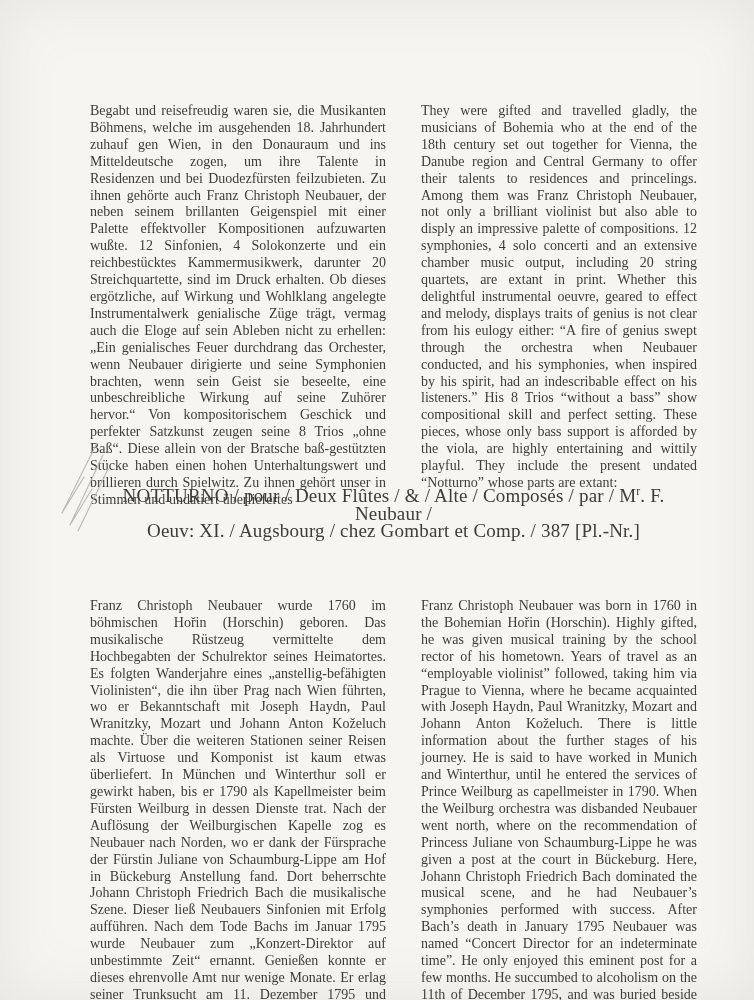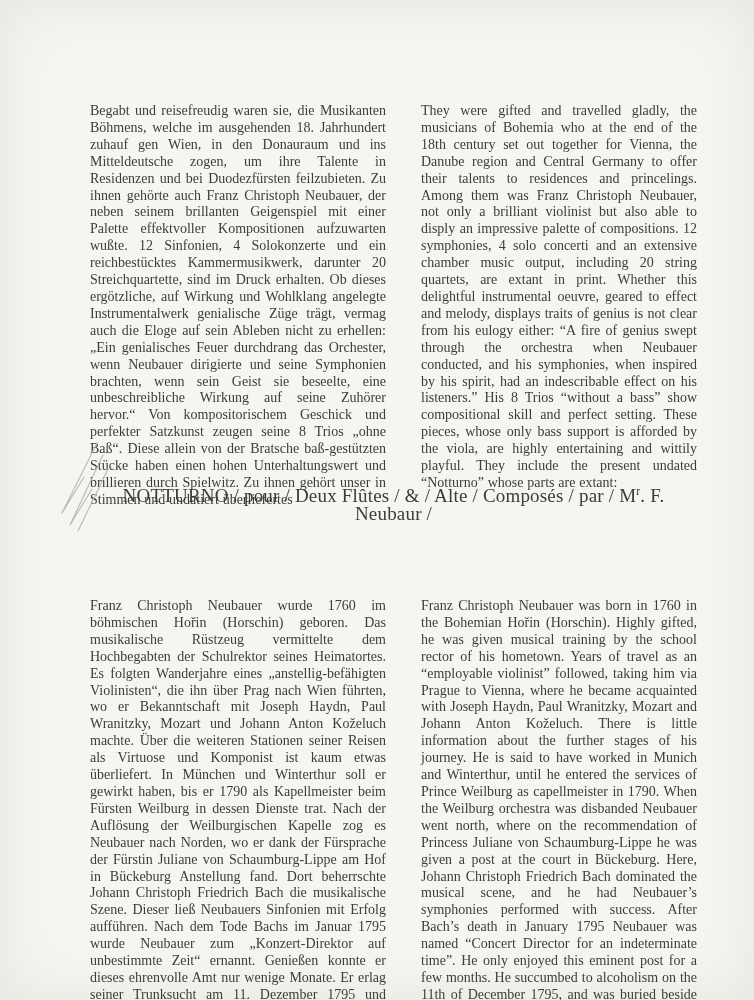--- a/index.html
+++ b/index.html
@@ -58,20 +58,21 @@
 <body>
 
 <div id="page">
 
   <div class="col col-left top-row" lang="de"><span>Begabt und reisefreudig waren sie, die Musikanten Böhmens, welche im ausgehenden 18. Jahrhundert zuhauf gen Wien, in den Donauraum und ins Mitteldeutsche zogen, um ihre Talente in Residenzen und bei Duodezfürsten feilzubieten. Zu ihnen gehörte auch Franz Christoph Neubauer, der neben seinem brillanten Geigenspiel mit einer Palette effektvoller Kompositionen aufzuwarten wußte. 12 Sinfonien, 4 Solokonzerte und ein reichbestücktes Kammermusikwerk, darunter 20 Streichquartette, sind im Druck erhalten. Ob dieses ergötzliche, auf Wirkung und Wohlklang angelegte Instrumentalwerk genialische Züge trägt, vermag auch die Eloge auf sein Ableben nicht zu erhellen: </span><span class="it">„Ein genialisches Feuer durchdrang das Orchester, wenn Neubauer dirigierte und seine Symphonien brachten, wenn sein Geist sie beseelte, eine unbeschreibliche Wirkung auf seine Zuhörer hervor.“</span><span> Von kompositorischem Geschick und perfekter Satzkunst zeugen seine 8 Trios „ohne Baß“. Diese allein von der Bratsche baß-gestützten Stücke haben einen hohen Unterhaltungswert und brillieren durch Spielwitz. Zu ihnen gehört unser in Stimmen und undatiert überliefertes</span></div>
 
   <div class="col col-right top-row" lang="en"><span>They were gifted and travelled gladly, the musicians of Bohemia who at the end of the 18th century set out together for Vienna, the Danube region and Central Germany to offer their talents to residences and princelings. Among them was Franz Christoph Neubauer, not only a brilliant violinist but also able to disply an impressive palette of compositions. 12 symphonies, 4 solo concerti and an extensive chamber music output, including 20 string quartets, are extant in print. Whether this delightful instrumental oeuvre, geared to effect and melody, displays traits of genius is not clear from his eulogy either: </span><span class="it">“A fire of genius swept through the orchestra when Neubauer conducted, and his symphonies, when inspired by his spirit, had an indescribable effect on his listeners.”</span><span> His 8 Trios “without a bass” show compositional skill and perfect setting. These pieces, whose only bass support is afforded by the viola, are highly entertaining and wittily playful. They include the present undated </span><span class="it">“Notturno”</span><span> whose parts are extant:</span></div>
 
   <div id="title-block">
     <div><span>NOTTURNO / </span><span class="it">pour</span><span> / </span><span class="it">Deux Flûtes</span><span> / </span><span class="it">&amp;</span><span> / </span><span class="it">Alte</span><span> / </span><span class="it">Composés</span><span> / </span><span class="it">par</span><span> / M</span><sup>r</sup><span>. F. Neubaur /</span></div>
+    <div><span class="it">Oeuv: XI. / Augsbourg / chez Gombart et Comp. / 387 </span><span>[Pl.-Nr.]</span></div>
   </div>
 
   <div class="col col-left bottom-row" lang="de"><span>Franz Christoph Neubauer wurde 1760 im böhmischen Hořin (Horschin) geboren. Das musikalische Rüstzeug vermittelte dem Hochbegabten der Schulrektor seines Heimatortes. Es folgten Wanderjahre eines </span><span class="it">„anstellig-befähigten Violinisten“</span><span>, die ihn über Prag nach Wien führten, wo er Bekanntschaft mit Joseph Haydn, Paul Wranitzky, Mozart und Johann Anton Koželuch machte. Über die weiteren Stationen seiner Reisen als Virtuose und Komponist ist kaum etwas überliefert. In München und Winterthur soll er gewirkt haben, bis er 1790 als Kapellmeister beim Fürsten Weilburg in dessen Dienste trat. Nach der Auflösung der Weilburgischen Kapelle zog es Neubauer nach Norden, wo er dank der Fürsprache der Fürstin Juliane von Schaumburg-Lippe am Hof in Bückeburg Anstellung fand. Dort beherrschte Johann Christoph Friedrich Bach die musikalische Szene. Dieser ließ Neubauers Sinfonien mit Erfolg aufführen. Nach dem Tode Bachs im Januar 1795 wurde Neubauer zum „Konzert-Direktor auf unbestimmte Zeit“ ernannt. Genießen konnte er dieses ehrenvolle Amt nur wenige Monate. Er erlag seiner Trunksucht am 11. Dezember 1795 und wurde an der Seite Bachs begraben.</span></div>
 
   <div class="col col-right bottom-row" lang="en"><span>Franz Christoph Neubauer was born in 1760 in the Bohemian Hořin (Horschin). Highly gifted, he was given musical training by the school rector of his hometown. Years of travel as an </span><span class="it">“employable violinist”</span><span> followed, taking him via Prague to Vienna, where he became acquainted with Joseph Haydn, Paul Wranitzky, Mozart and Johann Anton Koželuch. There is little information about the further stages of his journey. He is said to have worked in Munich and Winterthur, until he entered the services of Prince Weilburg as capellmeister in 1790. When the Weilburg orchestra was disbanded Neubauer went north, where on the recommendation of Princess Juliane von Schaumburg-Lippe he was given a post at the court in Bückeburg. Here, Johann Christoph Friedrich Bach dominated the musical scene, and he had Neubauer’s symphonies performed with success. After Bach’s death in January 1795 Neubauer was named “Concert Director for an indeterminate time”. He only enjoyed this eminent post for a few months. He succumbed to alcoholism on the 11th of December 1795, and was buried beside Bach.</span></div>
 
   <svg id="pencil-scribble" width="75" height="110" viewBox="0 0 75 110">
     <path d="M57 18 L22 88 M63 30 L30 100 M68 44 L38 106 M22 88 L44 52 M30 100 L52 64" fill="none" stroke="#b9b8b1" stroke-width="1.1" stroke-linecap="round"></path>
   </svg>
 

